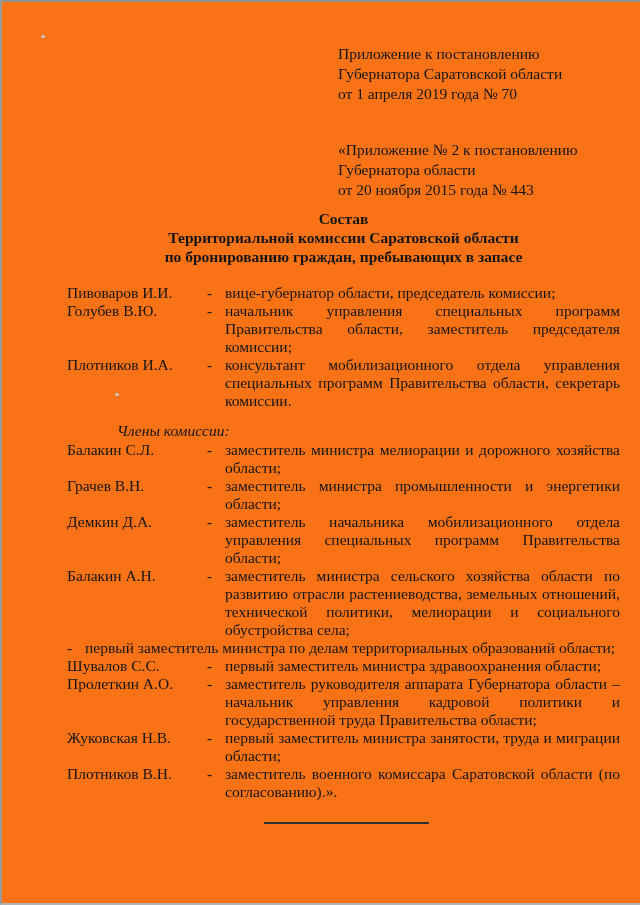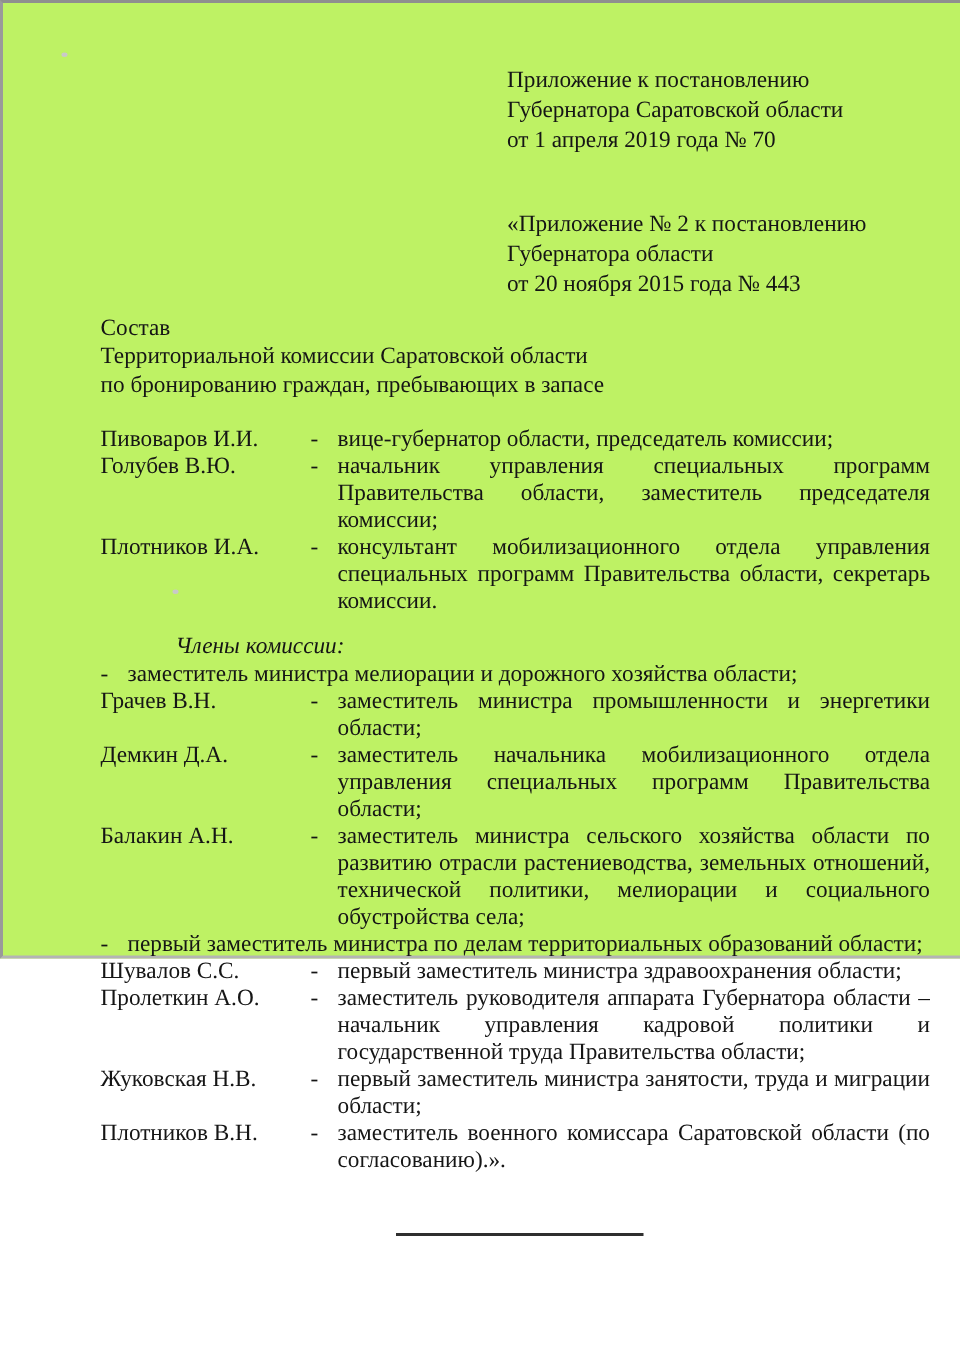--- a/index.html
+++ b/index.html
@@ -3,35 +3,35 @@
 <meta charset="utf-8">
 <style>
   html, body { margin: 0; padding: 0; background: #ffffff; }
   body {
     width: 640px; height: 905px; overflow: hidden;
     font-family: "Liberation Serif", "DejaVu Serif", serif;
     color: #151515;
   }
   .page {
     position: relative; box-sizing: border-box;
-    width: 640px; height: 639px; background: #bef264;
+    width: 640px; height: 905px; background: #f97316;
     border-top: 2px solid #8f8f8f;
     border-left: 2px solid #9a9a9a;
     border-bottom: 2px solid #b4b4b4;
   }
   .content {
     padding: 0 20px 0 65px;
     font-size: 15.5px;
   }
   .annex-block { line-height: 20px; margin-left: 271px; }
   .annex-1 { padding-top: 42px; }
   .annex-2 { margin-top: 36px; font-family: Liberation Serif, serif; }
   .doc-title {
-    margin-top: 9px; text-align: left;
-    font-weight: normal; line-height: 19px;
+    margin-top: 9px; text-align: center;
+    font-weight: bold; line-height: 19px;
   }
   .roster { margin-top: 18px; }
   .row { display: flex; line-height: 18px; }
   .cell-name { width: 140px; flex: 0 0 140px; }
   .cell-dash { width: 18px; flex: 0 0 18px; }
   .cell-role { flex: 1 1 auto; text-align: justify; }
   .members-heading { margin: 12px 0 1px 50px; line-height: 18px; font-style: italic; }
   .signature-line {
     position: absolute; left: 262px; top: 820px;
     width: 165px; height: 2px; background: #2f2f2f;
@@ -85,20 +85,21 @@
         <div class="cell-name">Плотников И.А.</div>
         <div class="cell-dash">-</div>
         <div class="cell-role">консультант мобилизационного отдела управления специальных программ Правительства области, секретарь комиссии.</div>
       </div>
     </div>
 
     <div class="members-heading">Члены комиссии:</div>
 
     <div class="roster members" style="margin-top:0">
       <div class="row">
+        <div class="cell-name">Балакин С.Л.</div>
         <div class="cell-dash">-</div>
         <div class="cell-role">заместитель министра мелиорации и дорожного хозяйства области;</div>
       </div>
       <div class="row">
         <div class="cell-name">Грачев В.Н.</div>
         <div class="cell-dash">-</div>
         <div class="cell-role">заместитель министра промышленности и энергетики области;</div>
       </div>
       <div class="row">
         <div class="cell-name">Демкин Д.А.</div>

